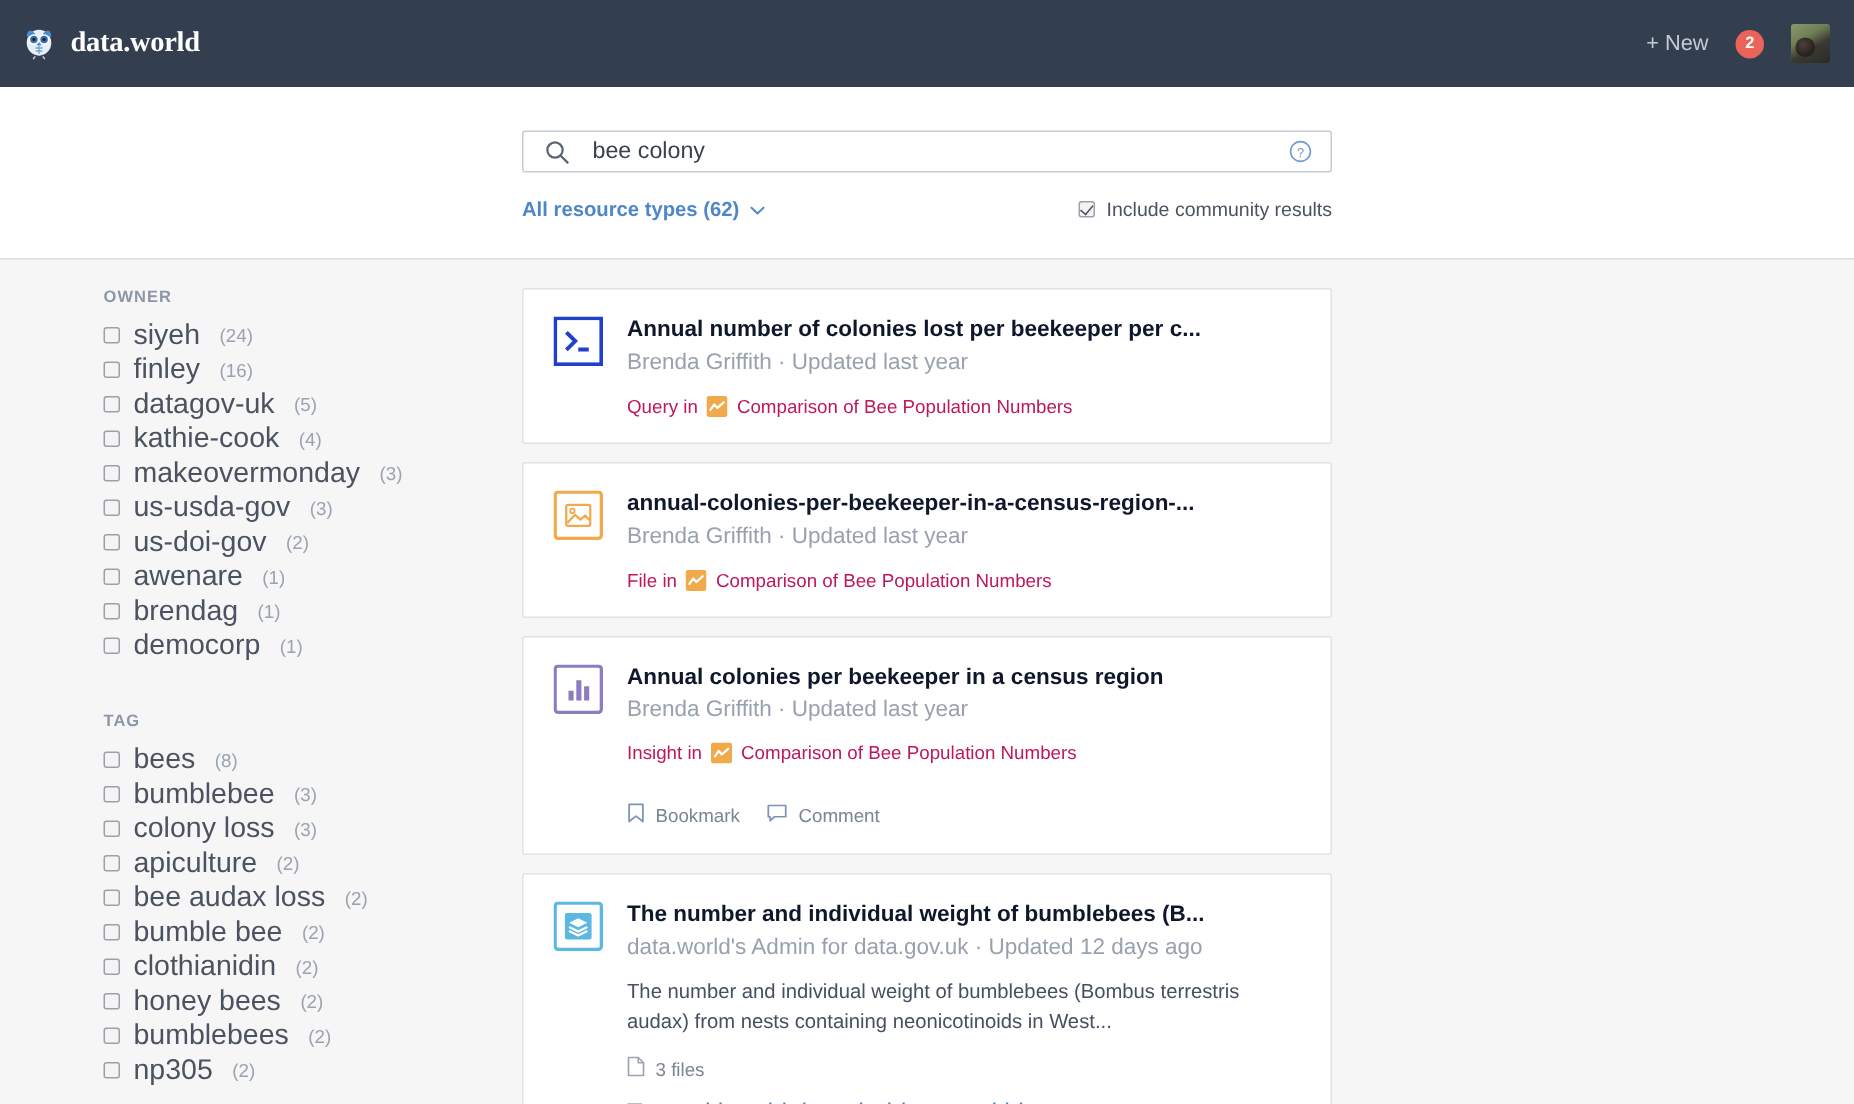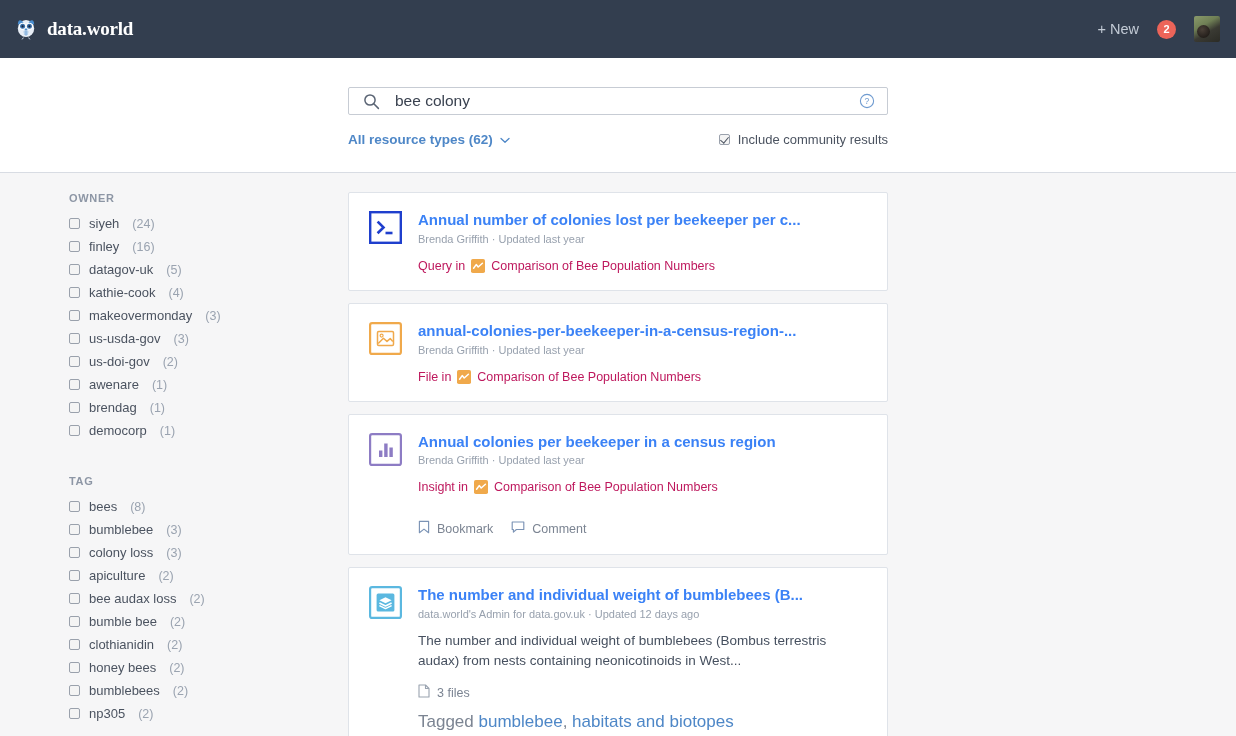--- a/index.html
+++ b/index.html
@@ -105,42 +105,42 @@
   .facets { width:348px; padding-left:69px; flex:0 0 auto; }
   .facet-title {
     font-size:11px; font-weight:bold; letter-spacing:0.7px;
     color:#8d96a5; margin:0 0 8px 0;
   }
   .facet-title.second { margin-top:33px; }
   .facet-item {
     display:flex; align-items:center; gap:9px;
     height:23px; cursor:pointer;
   }
-  .facet-label { font-size:13px; color:#4b5360; }
+  .facet-label { font-size:19px; color:#4b5360; }
   .facet-count { font-size:12.5px; color:#9aa3b0; margin-left:4px; }
 
   
   .results { flex:1 1 auto; padding-right:348px; }
   .card {
     background:#fff; border:1px solid #dfe3e9;
     border-radius:2px;
     width:540px;
     padding:18px 20px 17px 20px;
     margin-bottom:12px;
     display:flex; gap:16px;
     cursor:pointer;
   }
   .card-icon { flex:0 0 auto; width:33px; height:33px; }
   .card-body { flex:1 1 auto; min-width:0; }
   .card-title {
-    font-size:15px; font-weight:bold; color:#3b82f6;
+    font-size:15px; font-weight:bold; color:#0f172a;
     margin:0 0 3px 0; line-height:1.25;
     white-space:nowrap; overflow:hidden; text-overflow:ellipsis;
   }
-  .card-meta { font-size:11px; color:#98a1ae; }
+  .card-meta { font-size:15px; color:#98a1ae; }
   .card-desc {
     font-size:13.5px; color:#46505f; line-height:1.45;
     margin-top:11px; max-width:460px;
   }
   .card-context {
     font-size:12.5px; color:#be185d;
     margin-top:14px; display:flex; align-items:center; gap:6px;
   }
   .proj-badge { width:14px; height:14px; flex:0 0 auto; }
   .files-row {

